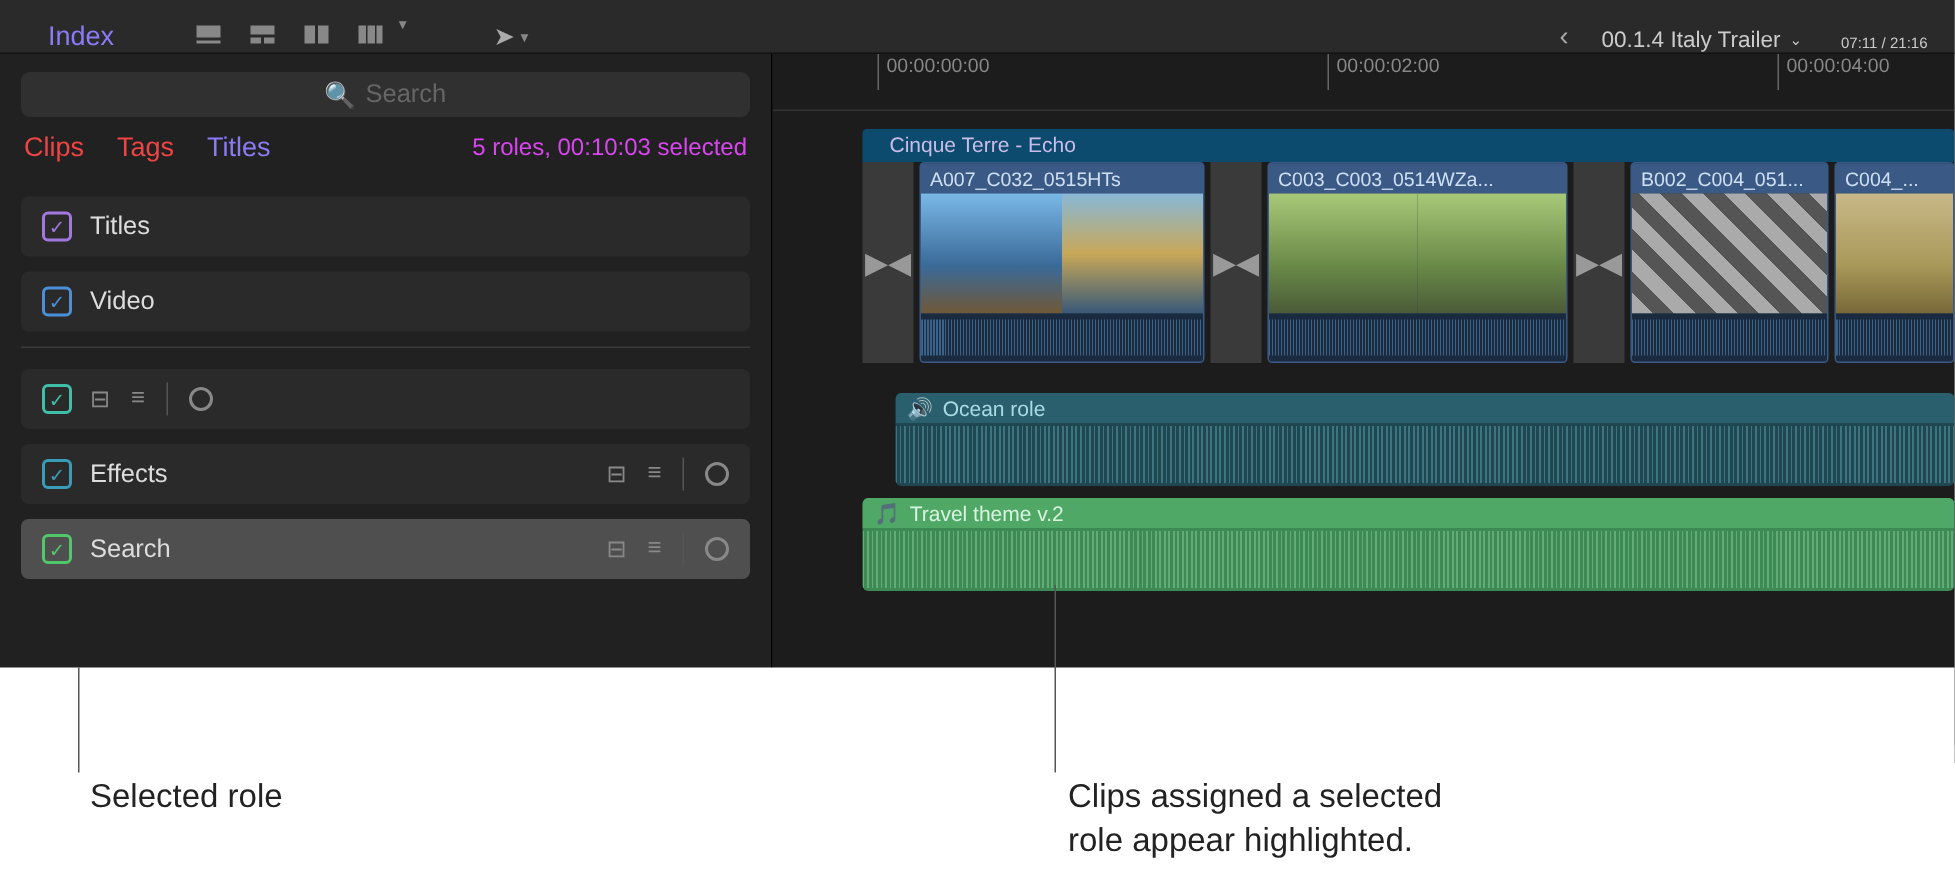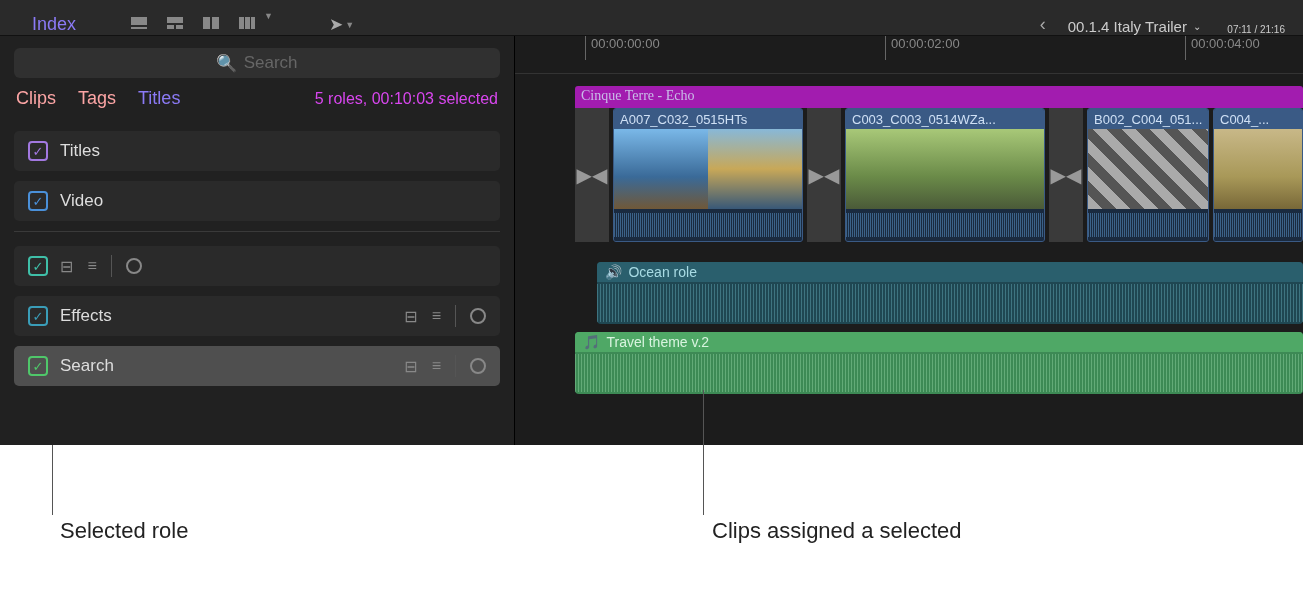--- a/index.html
+++ b/index.html
@@ -14,21 +14,21 @@
   .spacer { flex: 1; }
   .nav-back { color: #aaa; font-size: 18px; padding: 0 16px; }
   .proj-title { color: #ccc; font-size: 15px; display: flex; align-items: center; gap: 6px; }
   .proj-title .chev { font-size: 10px; }
   .timecode { color: #ccc; font-size: 10px; padding: 0 10px 0 20px; }
   .main { flex: 1; display: flex; overflow: hidden; }
   .sidebar { width: 515px; background: #212121; border-right: 1px solid #000; display: flex; flex-direction: column; }
   .search-wrap { padding: 12px 14px 10px; }
   .search { height: 30px; background: #303030; border-radius: 6px; display: flex; align-items: center; justify-content: center; color: #666; font-size: 17px; gap: 6px; }
   .tabs-row { display: flex; align-items: center; padding: 0 16px 14px; gap: 22px; font-size: 18px; }
-  .tab { color: #fca5a5; }
+  .tab { color: #ef4444; }
   .tab.active { color: #8b7af5; }
   .roles-info { color: #d946ef; font-size: 16px; margin-left: auto; }
   .roles-list { padding: 8px 14px; }
   .role-item { display: flex; align-items: center; height: 40px; background: #2c2c2c; border-radius: 5px; margin-bottom: 10px; padding: 0 14px; gap: 12px; font-size: 17px; color: #ddd; }
   .role-item.dim { background: #2a2a2a; }
   .role-item.sel { background: #4f4f4f; }
   .chk { width: 20px; height: 20px; border-radius: 4px; border: 2px solid; display: flex; align-items: center; justify-content: center; font-size: 13px; }
   .chk.purple { border-color: #a278e0; color: #a278e0; }
   .chk.blue { border-color: #4a90d9; color: #4a90d9; }
   .chk.teal { border-color: #3fbfa8; color: #3fbfa8; }
@@ -39,21 +39,21 @@
   .role-ctrls .ic { font-size: 16px; }
   .role-ctrls .circ { width: 16px; height: 16px; border: 2px solid #888; border-radius: 50%; }
   .role-ctrls .divv { width: 1px; height: 22px; background: #555; }
   .divider { height: 1px; background: #3a3a3a; margin: 6px 0 14px; }
 
   .timeline { flex: 1; background: #1c1c1c; position: relative; overflow: hidden; }
   .ruler { height: 38px; border-bottom: 1px solid #333; position: relative; font-size: 13px; color: #888; }
   .tick { position: absolute; top: 0; }
   .tick:before { content: ""; position: absolute; left: -6px; top: 0; width: 1px; height: 24px; background: #666; }
   .tracks { position: relative; padding-top: 18px; }
-  .storyline-label { position: absolute; left: 0; top: 12px; right: 0; height: 22px; background: #a21caf; color: #c9bce8; font-size: 14px; padding: 2px 6px; border-radius: 3px 3px 0 0; font-family: Liberation Serif, serif; }
+  .storyline-label { position: absolute; left: 0; top: 12px; right: 0; height: 22px; background: #0c4a6e; color: #c9bce8; font-size: 14px; padding: 2px 18px; border-radius: 3px 3px 0 0; }
   .video-row { position: absolute; left: 0; top: 34px; right: 0; height: 134px; display: flex; gap: 4px; }
   .clip { position: relative; background: #2a3f5f; border: 1px solid #3a5a85; border-radius: 3px; overflow: hidden; display: flex; flex-direction: column; }
   .clip-hdr { height: 20px; background: #3a5a85; color: #cfe0f5; font-size: 13px; padding: 1px 6px; display: flex; align-items: center; gap: 4px; white-space: nowrap; overflow: hidden; }
   .clip-thumb { flex: 1; display: flex; }
   .thumb-seg { flex: 1; background: linear-gradient(180deg, #7ab8e8 0%, #3a6a98 60%, #705838 100%); }
   .thumb-seg.land { background: linear-gradient(180deg, #a8c878 0%, #6a8a48 60%, #4a5a38 100%); }
   .thumb-seg.tile { background: repeating-linear-gradient(45deg, #aaa 0 10px, #555 10px 20px); }
   .thumb-seg.arch { background: linear-gradient(180deg, #c8b888 0%, #a89858 60%, #786838 100%); }
   .thumb-seg.coast { background: linear-gradient(180deg, #88b8d8 0%, #c8a858 50%, #385878 100%); }
   .clip-wave { height: 32px; background: #1a2a3f; position: relative; }
@@ -198,21 +198,21 @@
           <div class="trans">▶◀</div>
           <div class="clip" style="width:200px">
             <div class="clip-hdr">C003_C003_0514WZa...</div>
             <div class="clip-thumb">
                 <div class="thumb-seg land"></div>
                 <div class="thumb-seg land"></div>
               </div>
             <div class="clip-wave"></div>
           </div>
           <div class="trans">▶◀</div>
-          <div class="clip" style="width:122px">
+          <div class="clip" style="width:132px">
             <div class="clip-hdr">B002_C004_051...</div>
             <div class="clip-thumb">
                 <div class="thumb-seg tile"></div>
               </div>
             <div class="clip-wave"></div>
           </div>
           <div class="clip" style="flex:1">
             <div class="clip-hdr">C004_...</div>
             <div class="clip-thumb">
                 <div class="thumb-seg arch"></div>
@@ -237,15 +237,15 @@
       </div>
     </div>
   </div>
 </div>
 
 <div class="callouts">
   <div class="line" style="left:52px;top:0;height:70px"></div>
   <div class="txt" style="left:60px;top:72px">Selected role</div>
   <div class="line" style="left:703px;top:-55px;height:125px"></div>
   <div class="txt" style="left:712px;top:72px">
-    <span>Clips assigned a selected</span><br>
+    <span>Clips assigned a selected</span><br><span>role appear highlighted.</span>
   </div>
 </div>
 
 </body></html>

